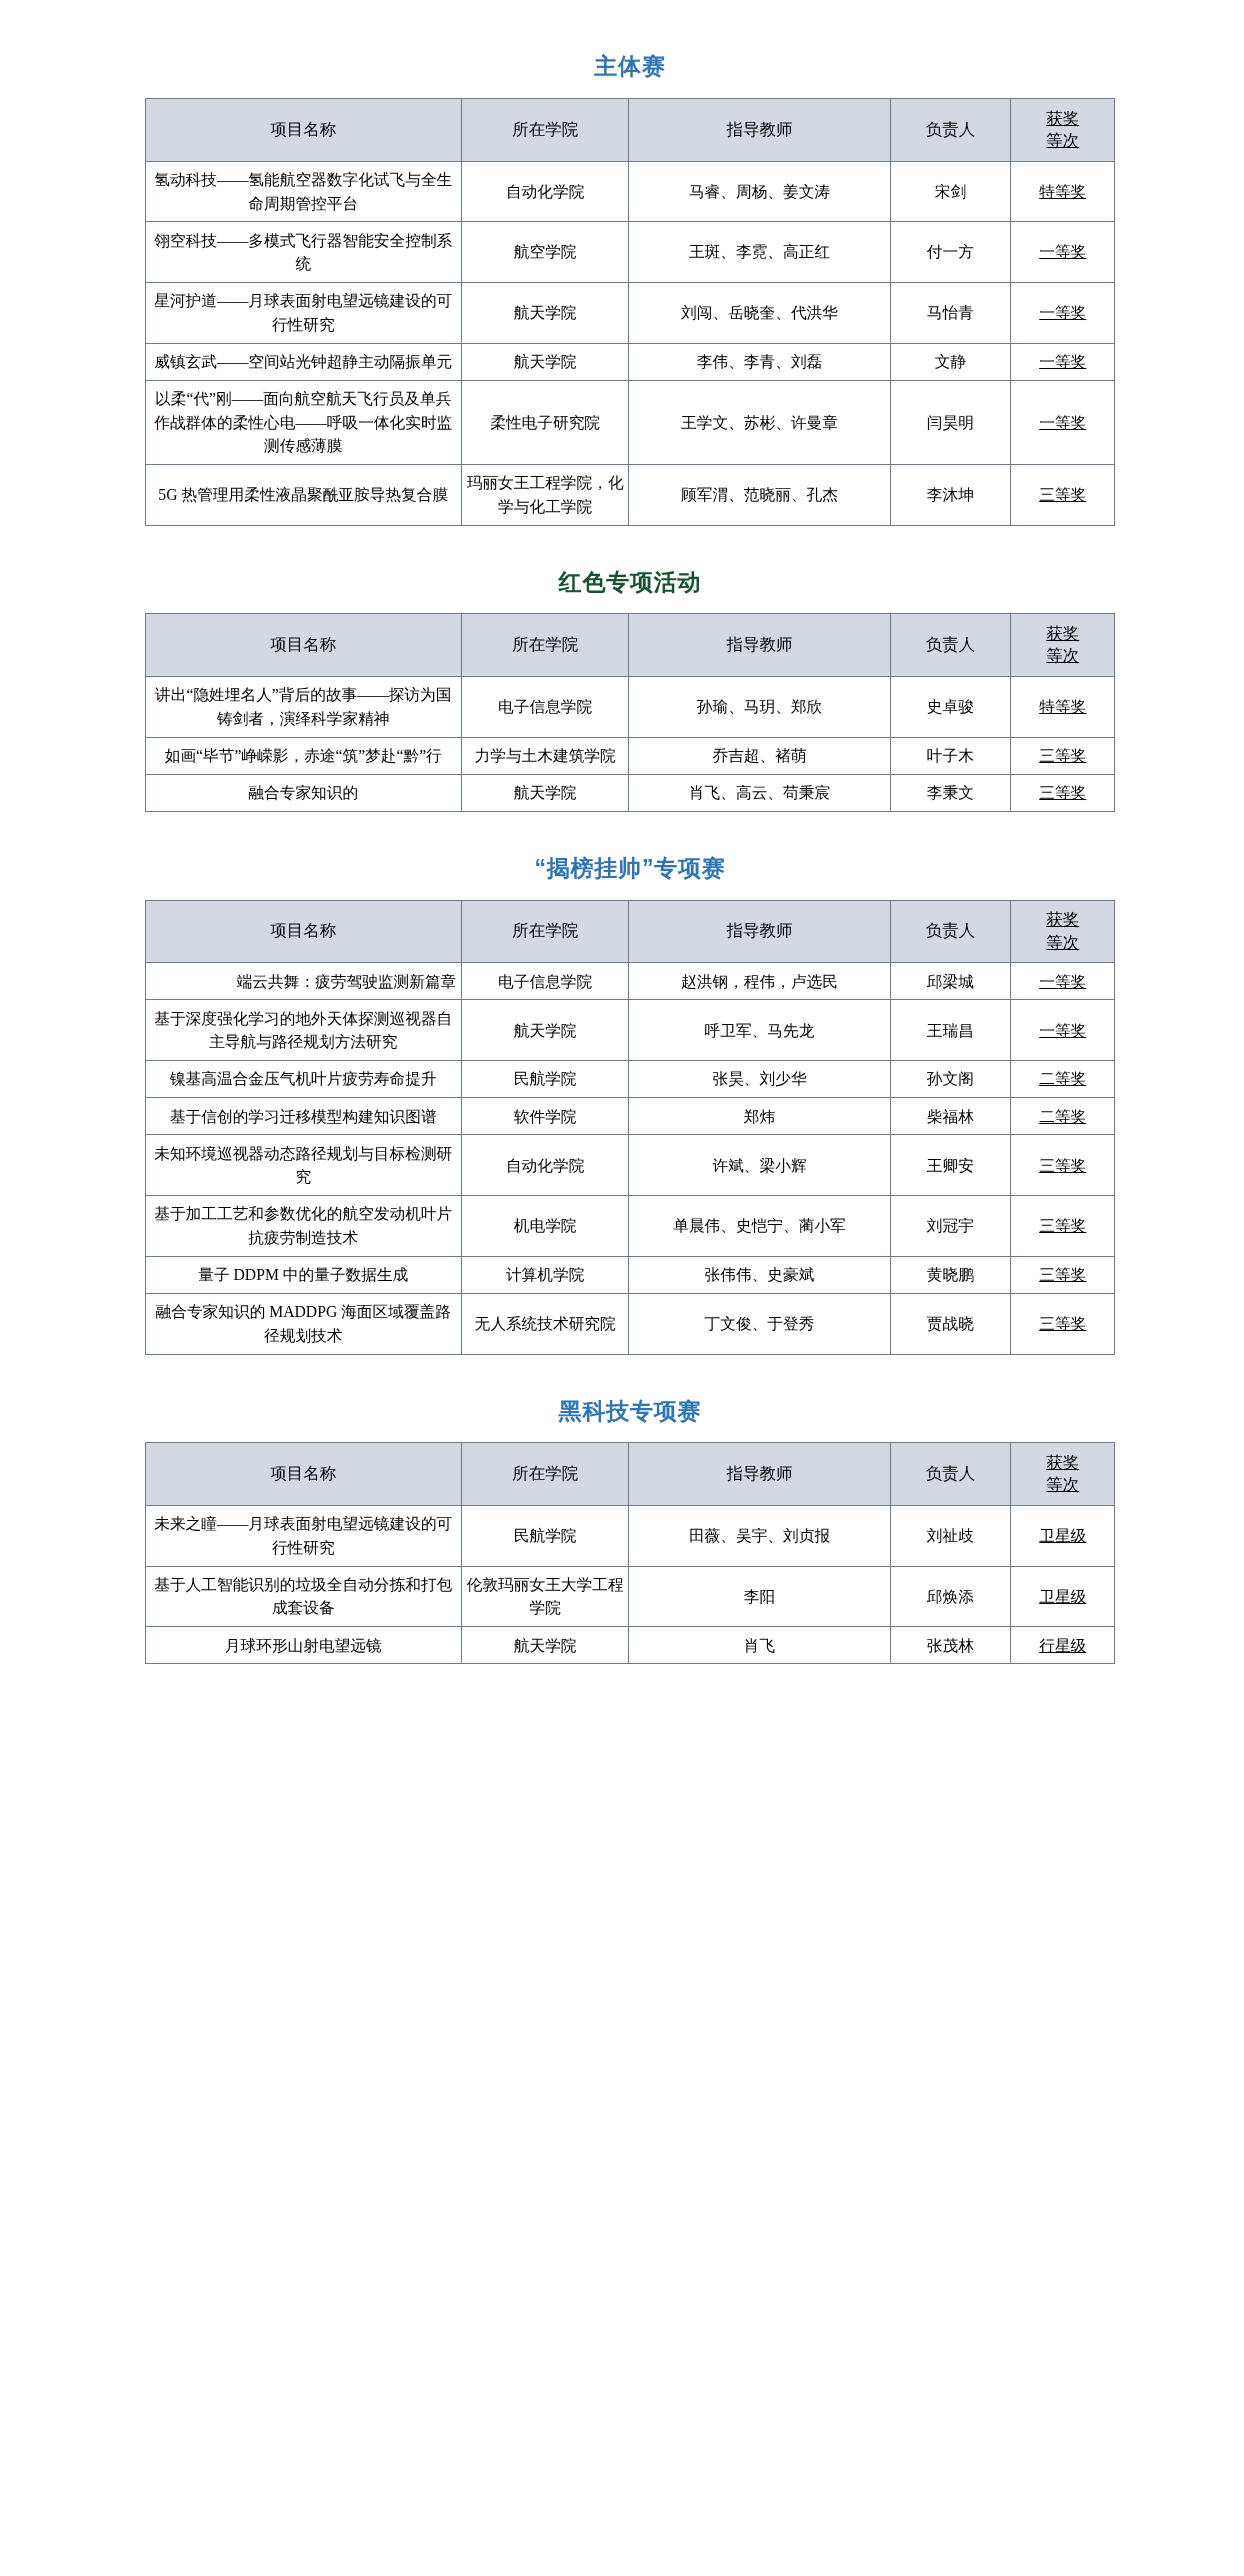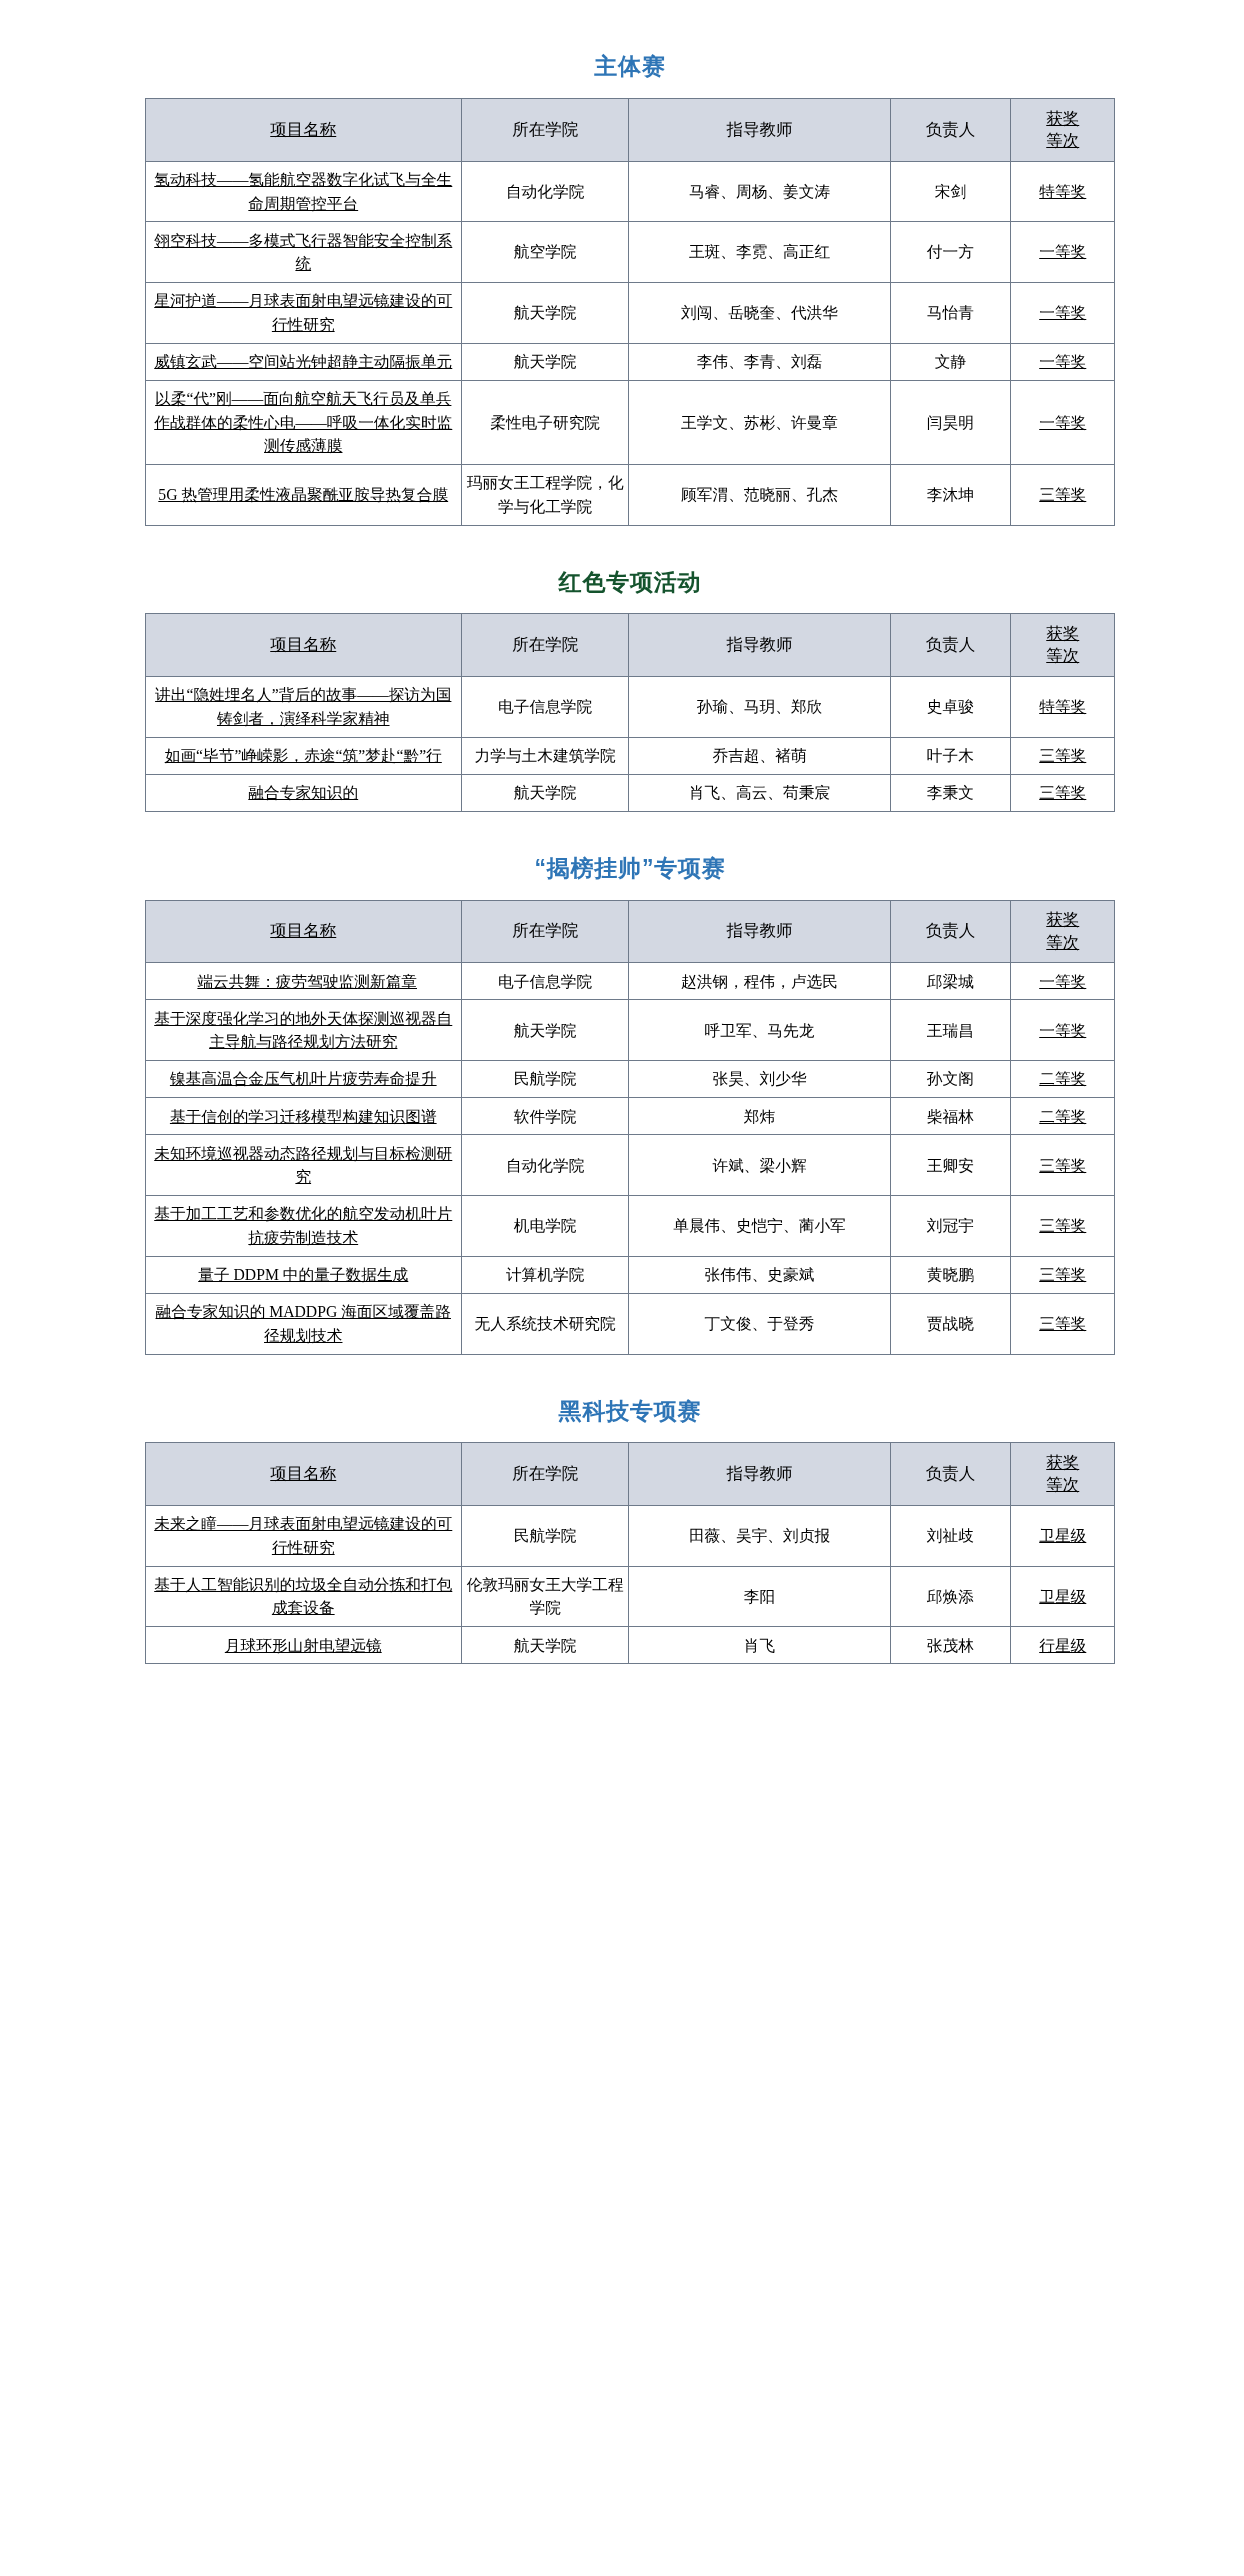--- a/index.html
+++ b/index.html
@@ -47,31 +47,31 @@
     vertical-align: middle;
     line-height: 1.5;
     word-break: break-all;
   }
   table.award-table thead th {
     background: #d3d8e2;
     font-weight: normal;
     height: 49px;
     font-size: 16.5px;
   }
-  .col-name  { width: 306px; text-decoration: underline; }
+  .col-name  { width: 306px; }
   .col-coll  { width: 157px; }
   .col-teach { width: 251px; }
   .col-head  { width: 110px; }
   .col-level { width: 94px; text-decoration: underline; }
 
   td.cell-name {
     text-align: center;
   }
   td.cell-name.left {
-    text-align: center;
+    text-align: right;
     padding-left: 12.6px;
   }
   .hdr-two-line {
     display: block;
     line-height: 1.35;
   }
 </style>
 </head>
 <body>
 

